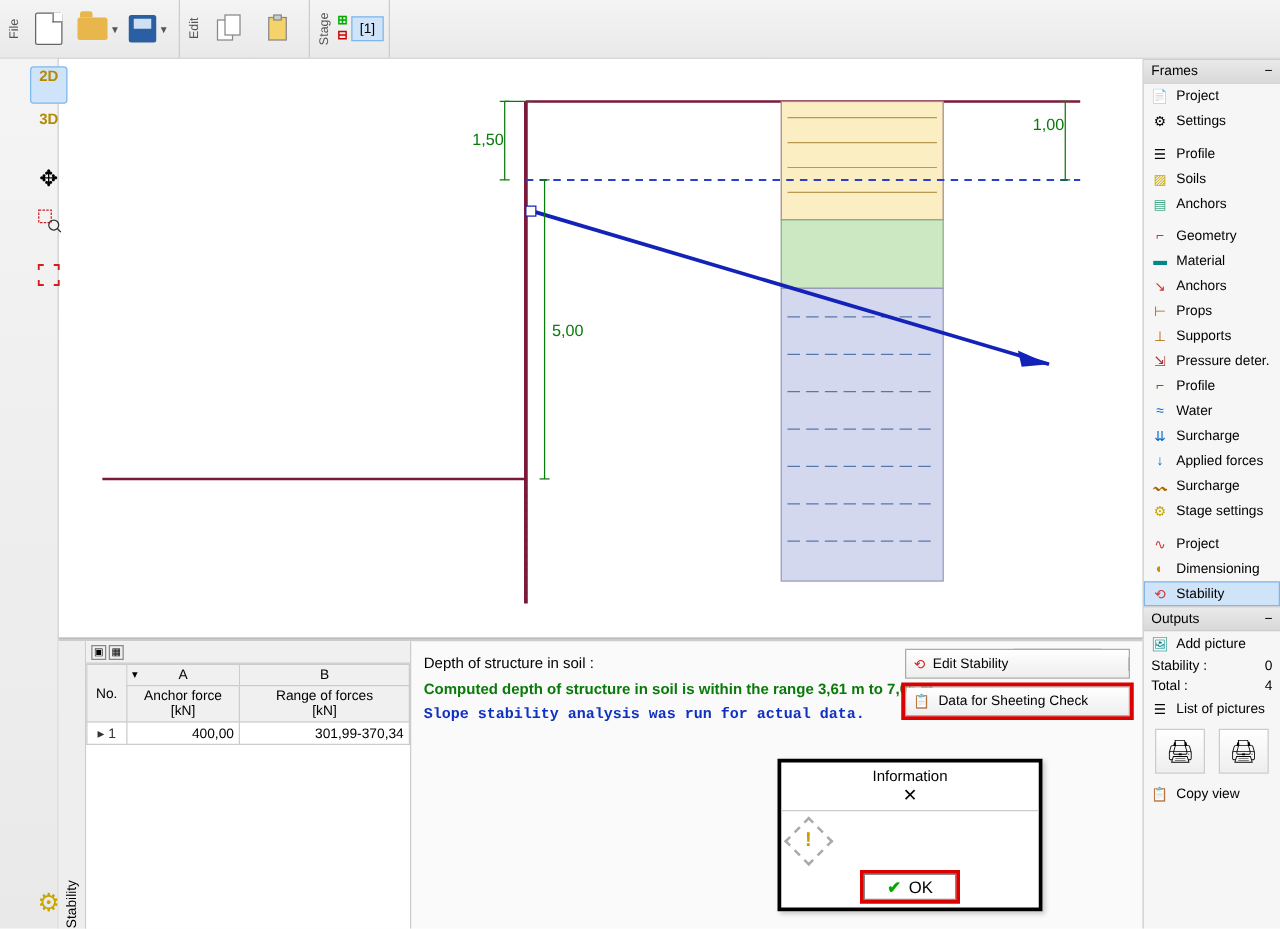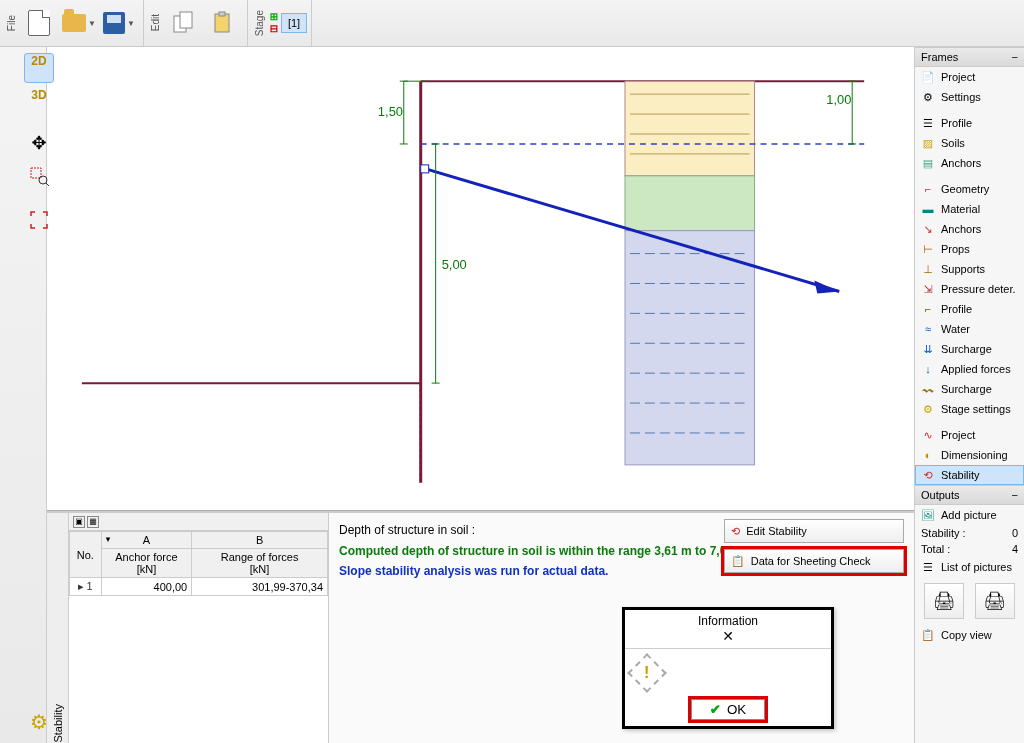--- a/index.html
+++ b/index.html
@@ -38,21 +38,21 @@
   .grid { border-collapse:collapse; width:100%; font-size:11px;}
   .grid th, .grid td { border:1px solid #ccc; padding:2px 4px; text-align:center;}
   .grid th { background:#f0f0f0; font-weight:normal;}
   .grid td.right { text-align:right;padding-left:36px;}
   .row-ptr { color:#333;}
 
   .bp-info { flex:1; padding:6px 10px; position:relative; display:flex; flex-direction:column;}
   .depth-line { display:flex; align-items:center; gap:6px;}
   .depth-line input { width:70px; text-align:right; padding:2px 4px; border:1px solid #999;}
   .green-txt { color:#0a7b0a; font-weight:bold; margin-top:4px;}
-  .blue-txt { color:#1030c0; font-weight:bold; margin-top:6px;}
+  .blue-txt { color:#1030c0; font-weight:bold; margin-top:6px;font-family:Liberation Mono, monospace;}
 
   .stability-btns { position:absolute; top:6px; right:10px; width:180px; display:flex; flex-direction:column; gap:6px;}
   .sb-btn { height:24px; border:1px solid #aaa; background:linear-gradient(#fff,#eee); display:flex; align-items:center; gap:6px; padding:0 6px; font-size:11px; cursor:pointer;}
   .sb-btn.highlight { outline:3px solid #d00;}
 
   
   .info-dialog { position:absolute; right:80px; bottom:14px; width:212px; border:3px solid #000; background:#fff; box-shadow:2px 2px 4px rgba(0,0,0,.2);}
   .info-title { display:flex; justify-content:space-between; align-items:center; padding:4px 8px; border-bottom:1px solid #ccc; font-size:12px;flex-direction:column;}
   .close-x { font-family:Arial; font-size:14px; cursor:pointer;}
   .info-body { display:flex; align-items:center; gap:10px; padding:10px 8px 6px 8px;}

